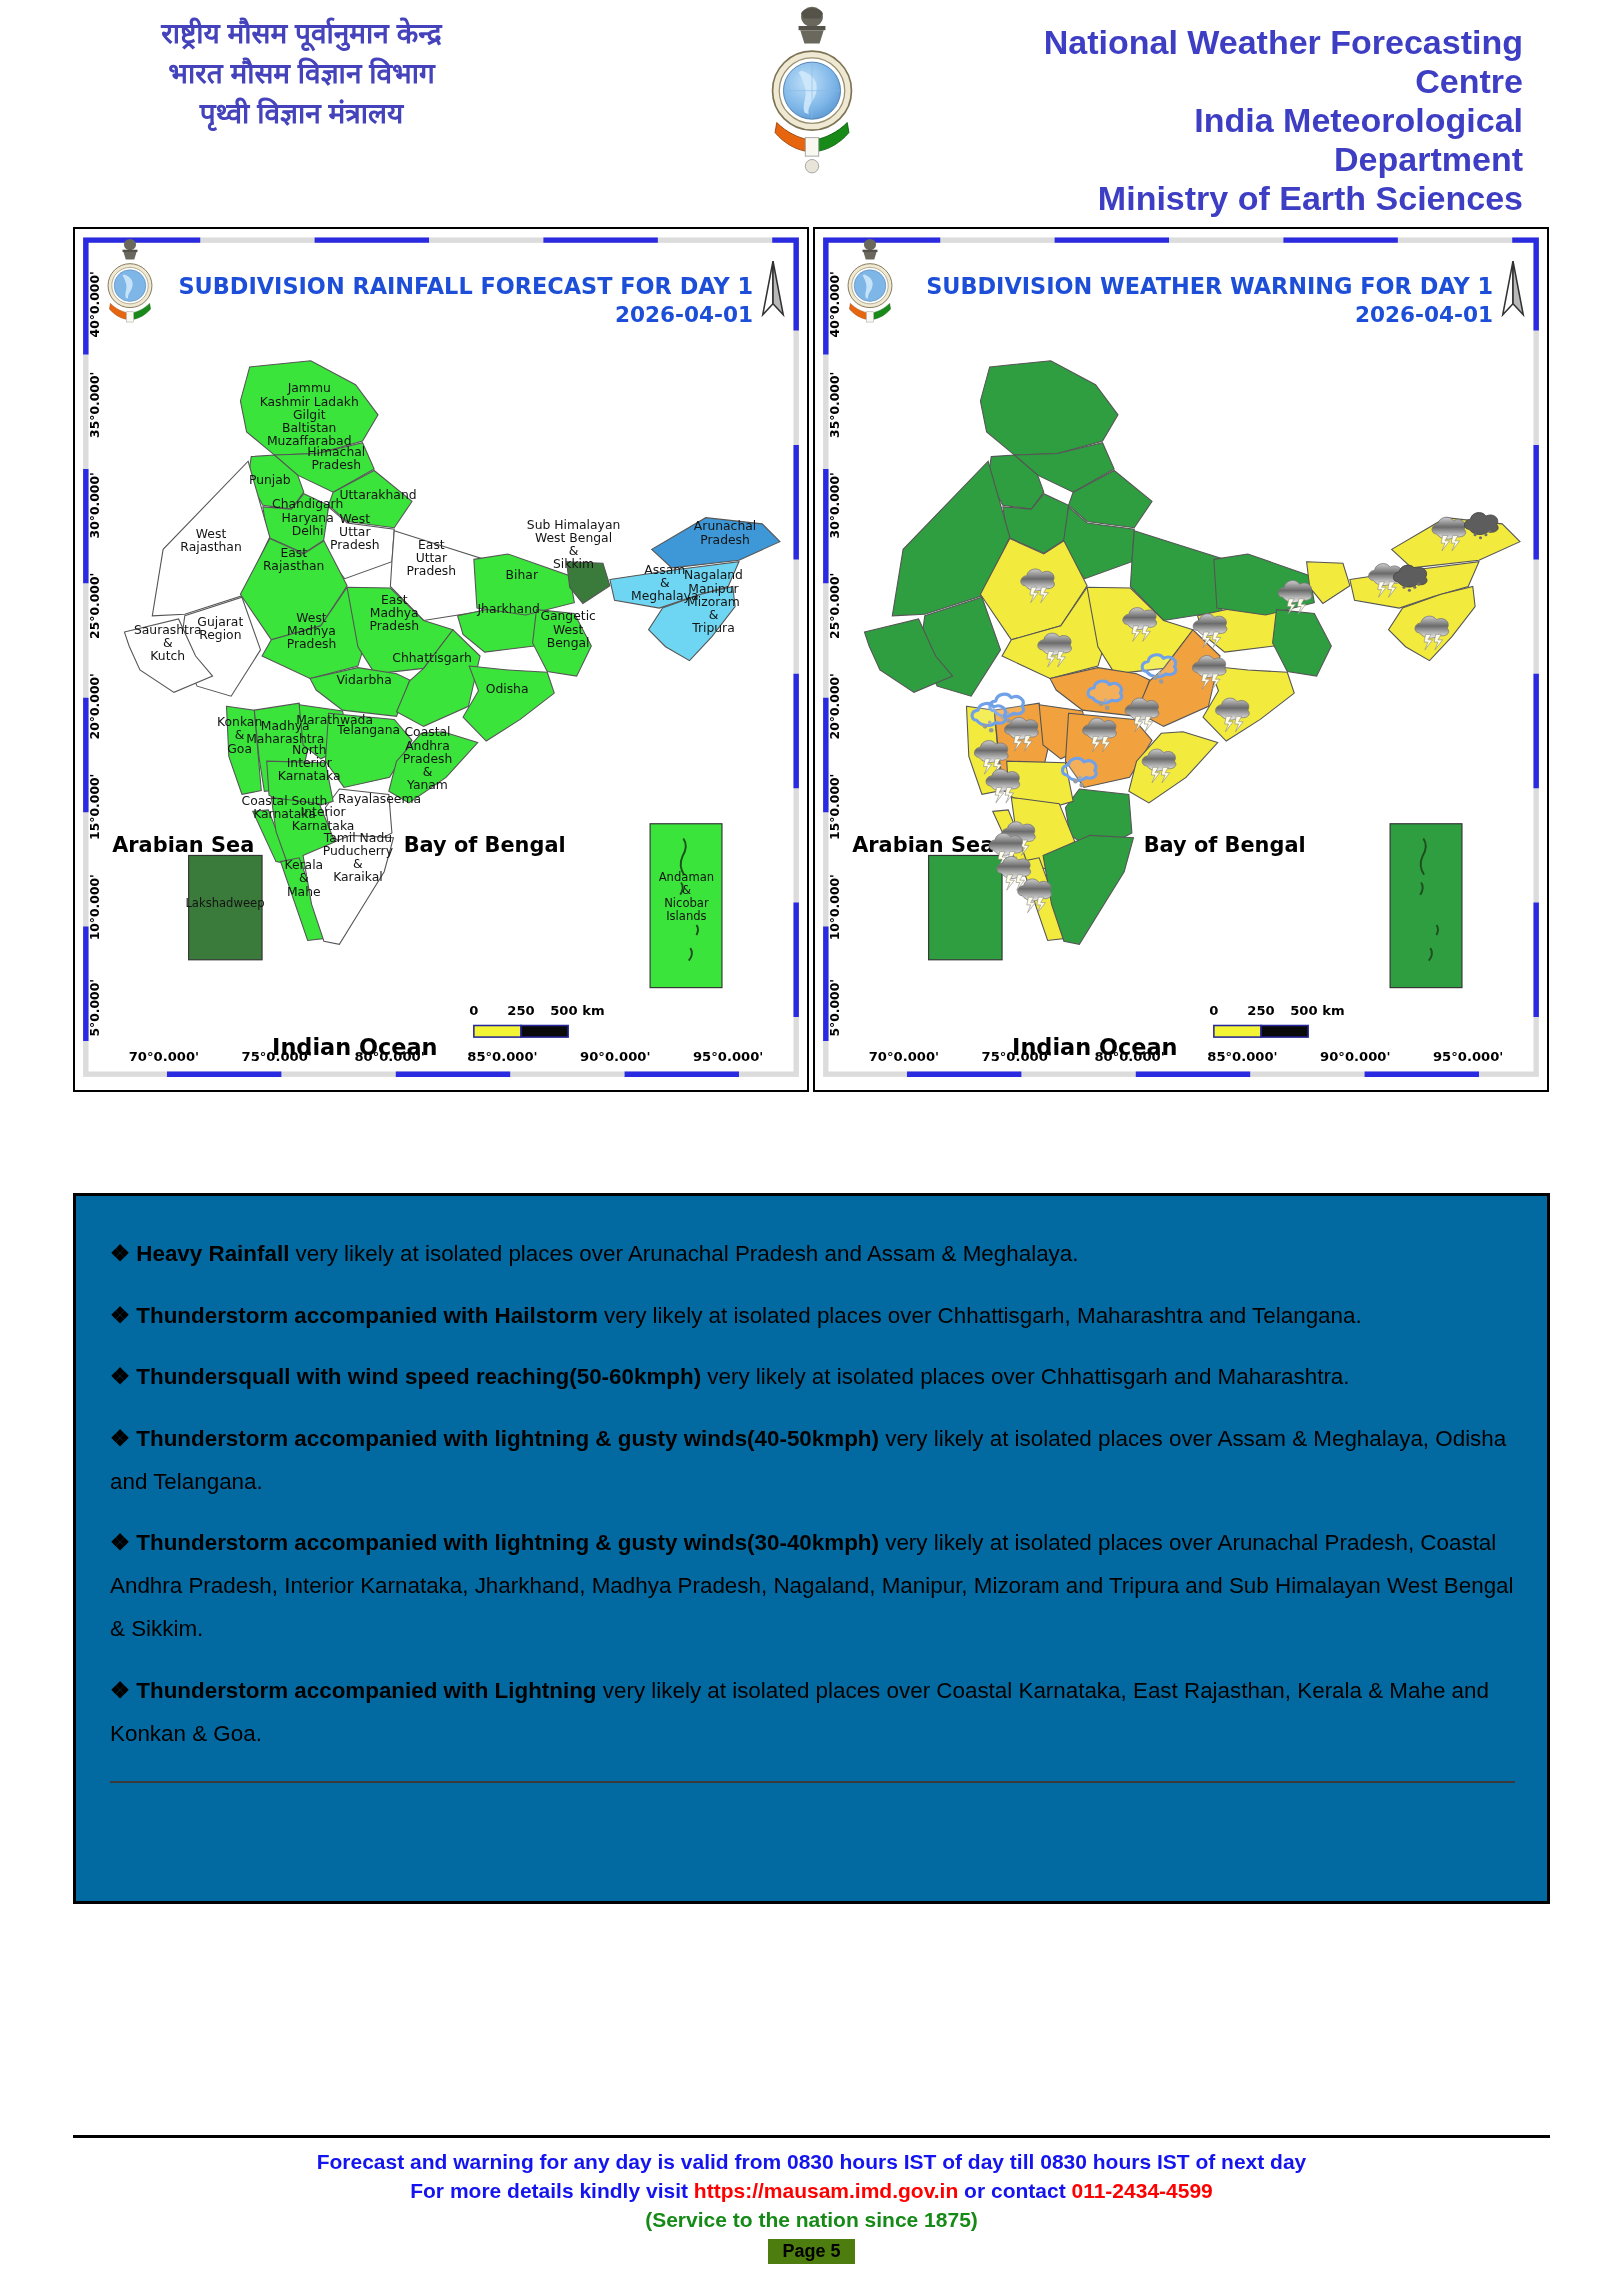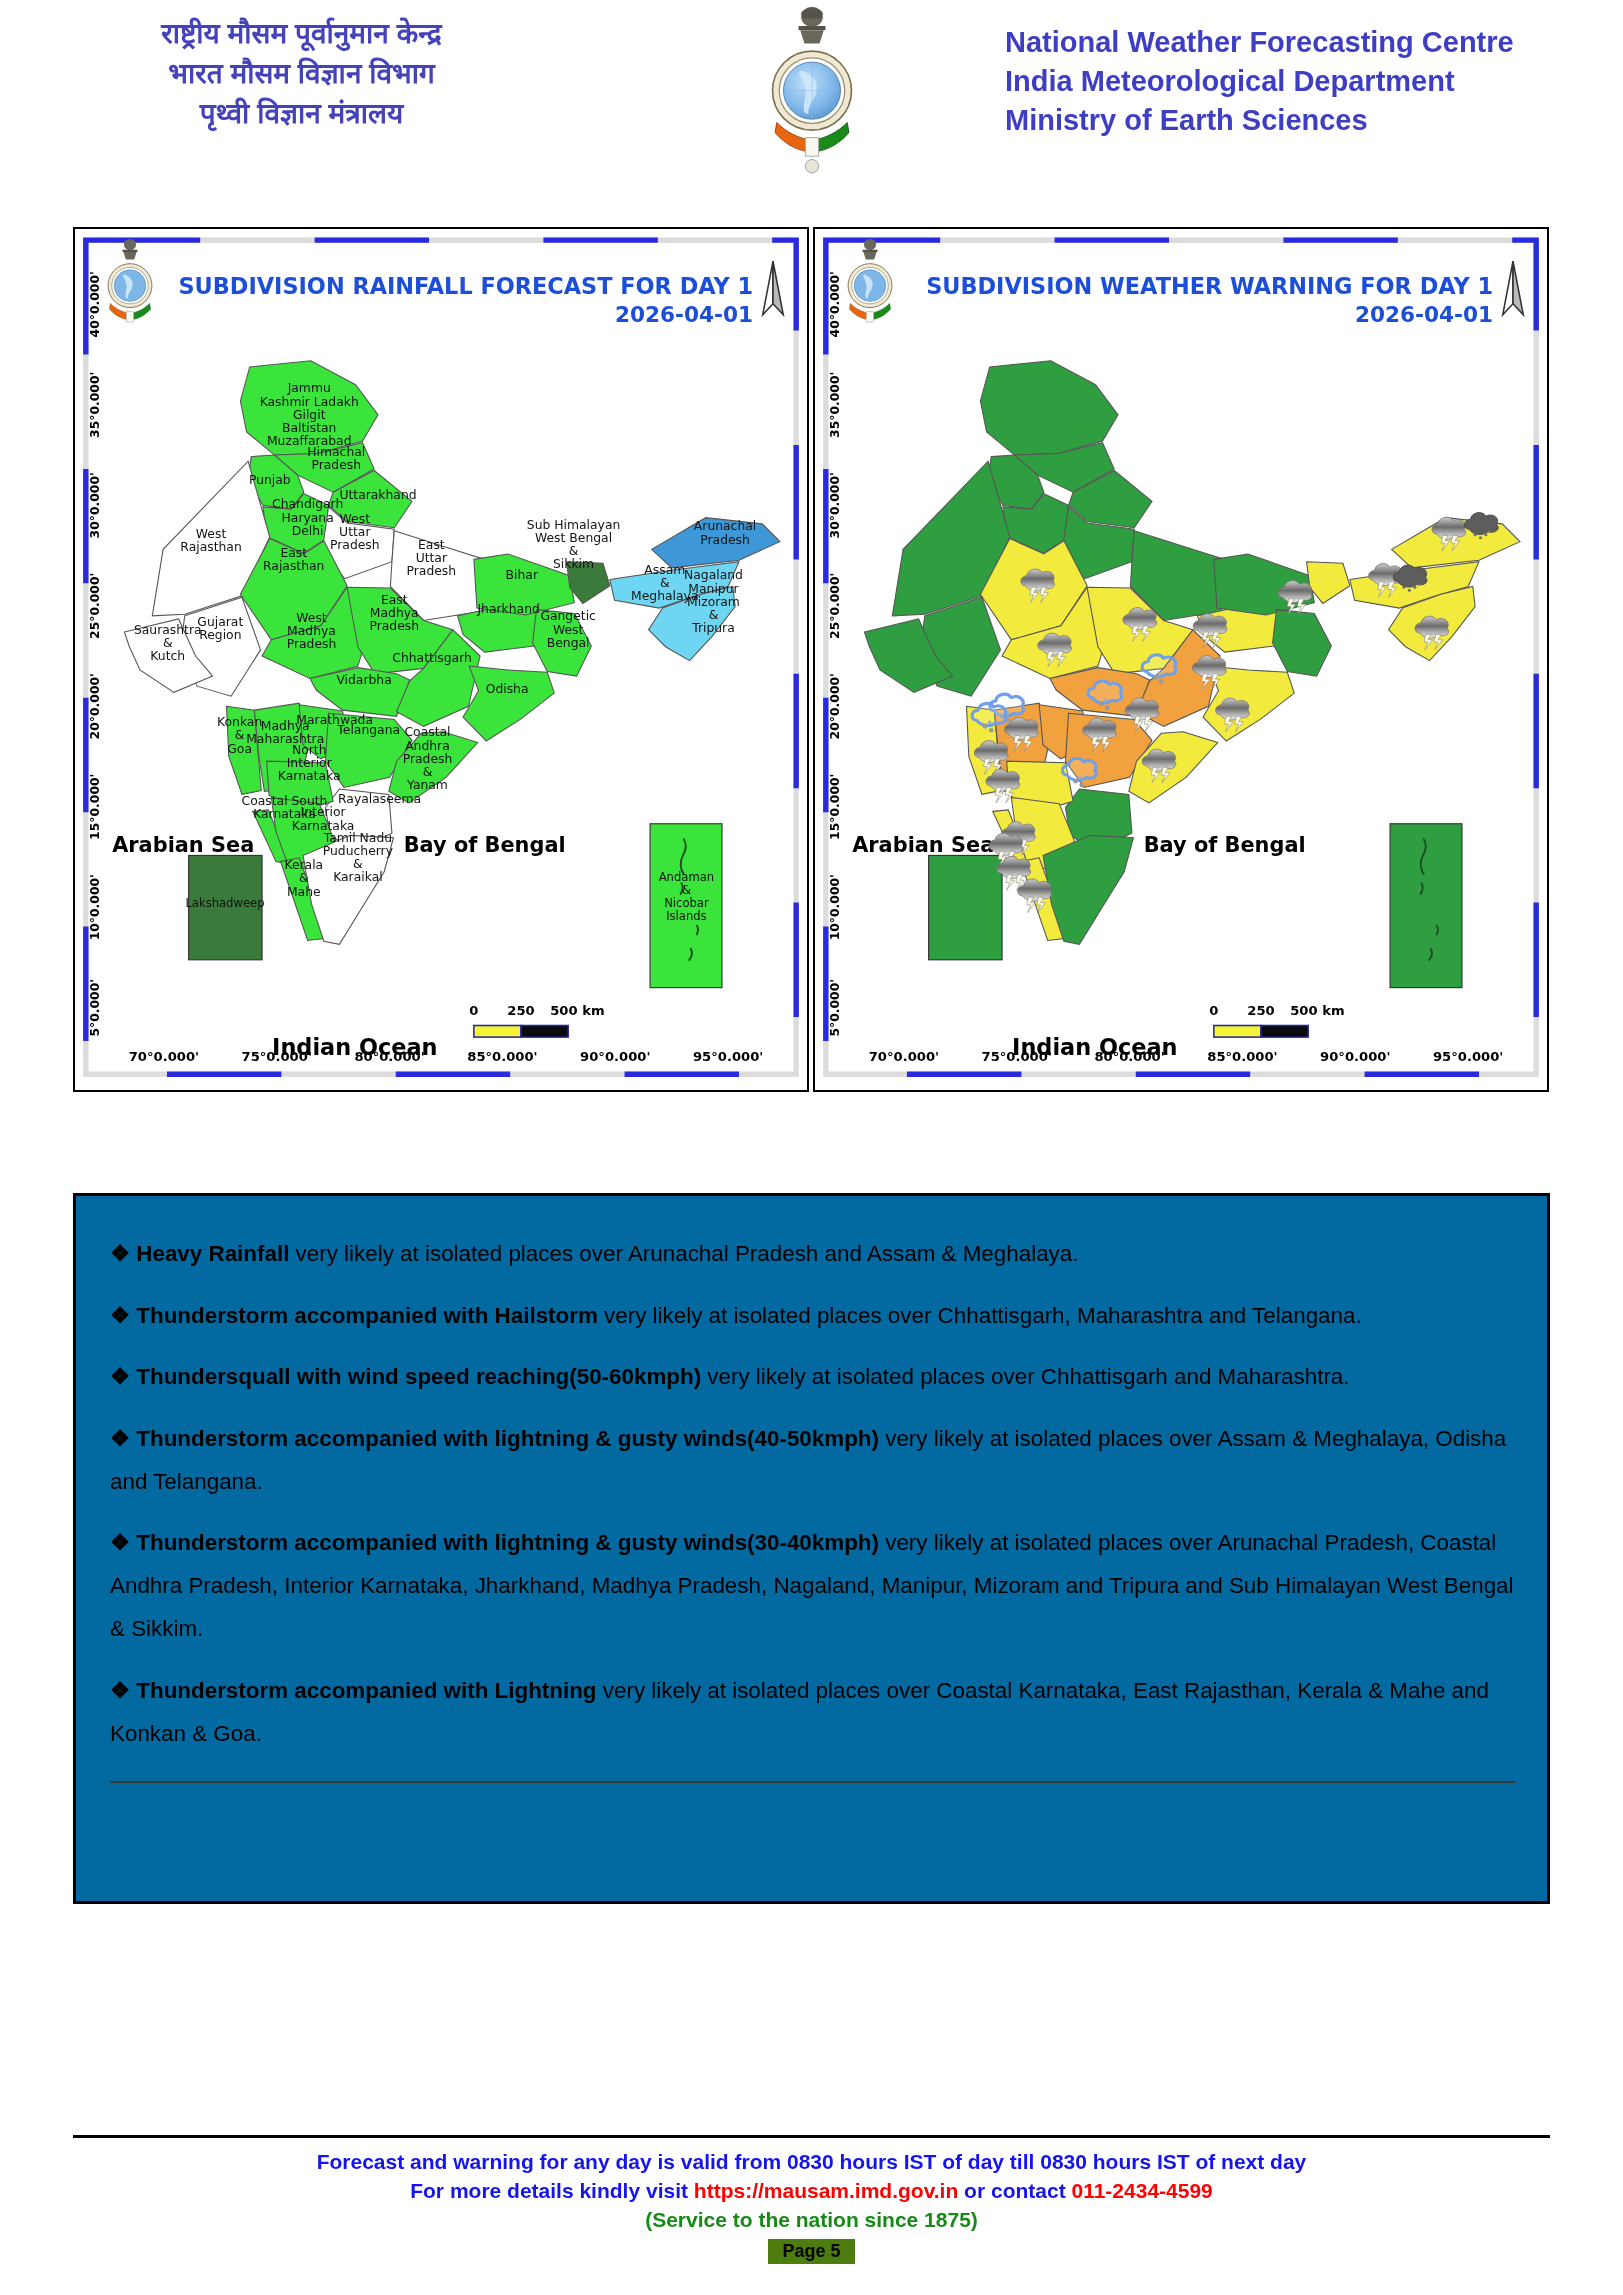--- a/index.html
+++ b/index.html
@@ -2,22 +2,22 @@
 <html style="font-size:12.4px"><head>
 <meta charset="utf-8">
 <style>
   html,body{margin:0;padding:0;background:#ffffff;}
   body{width:1624px;height:2295px;position:relative;font-family:"Liberation Sans",sans-serif;color:#000;}
 
   
   .hindi-block{position:absolute;left:85px;top:14px;width:433px;text-align:center;
     font-weight:bold;font-size:28px;line-height:40px;color:#4543BB;}
   .logo-big{position:absolute;left:770px;top:4.6px;}
-  .org-block{position:absolute;left:1005px;top:23px;width:518px;text-align:left;
-    font-weight:bold;font-size:29px;line-height:39px;color:#3E3EC4;}
+  .org-block{position:absolute;left:1005px;top:23px;width:518px;text-align:right;
+    font-weight:bold;font-size:34px;line-height:39px;color:#3E3EC4;}
 
   
   .map-panel{position:absolute;top:227px;width:732px;height:861px;border:2.3px solid #000;background:#fff;}
   #map-left{left:73px;}
   #map-right{left:813px;}
   .map-svg{position:absolute;left:0;top:0;width:732px;height:861px;}
   svg text{font-family:"DejaVu Sans",sans-serif;}
   .map-title{position:absolute;left:101px;right:54px;top:43px;text-align:right;
     font-family:"DejaVu Sans",sans-serif;font-weight:bold;color:#1d4ed8;}
   .map-title .t1{font-size:22.4px;line-height:29px;}

